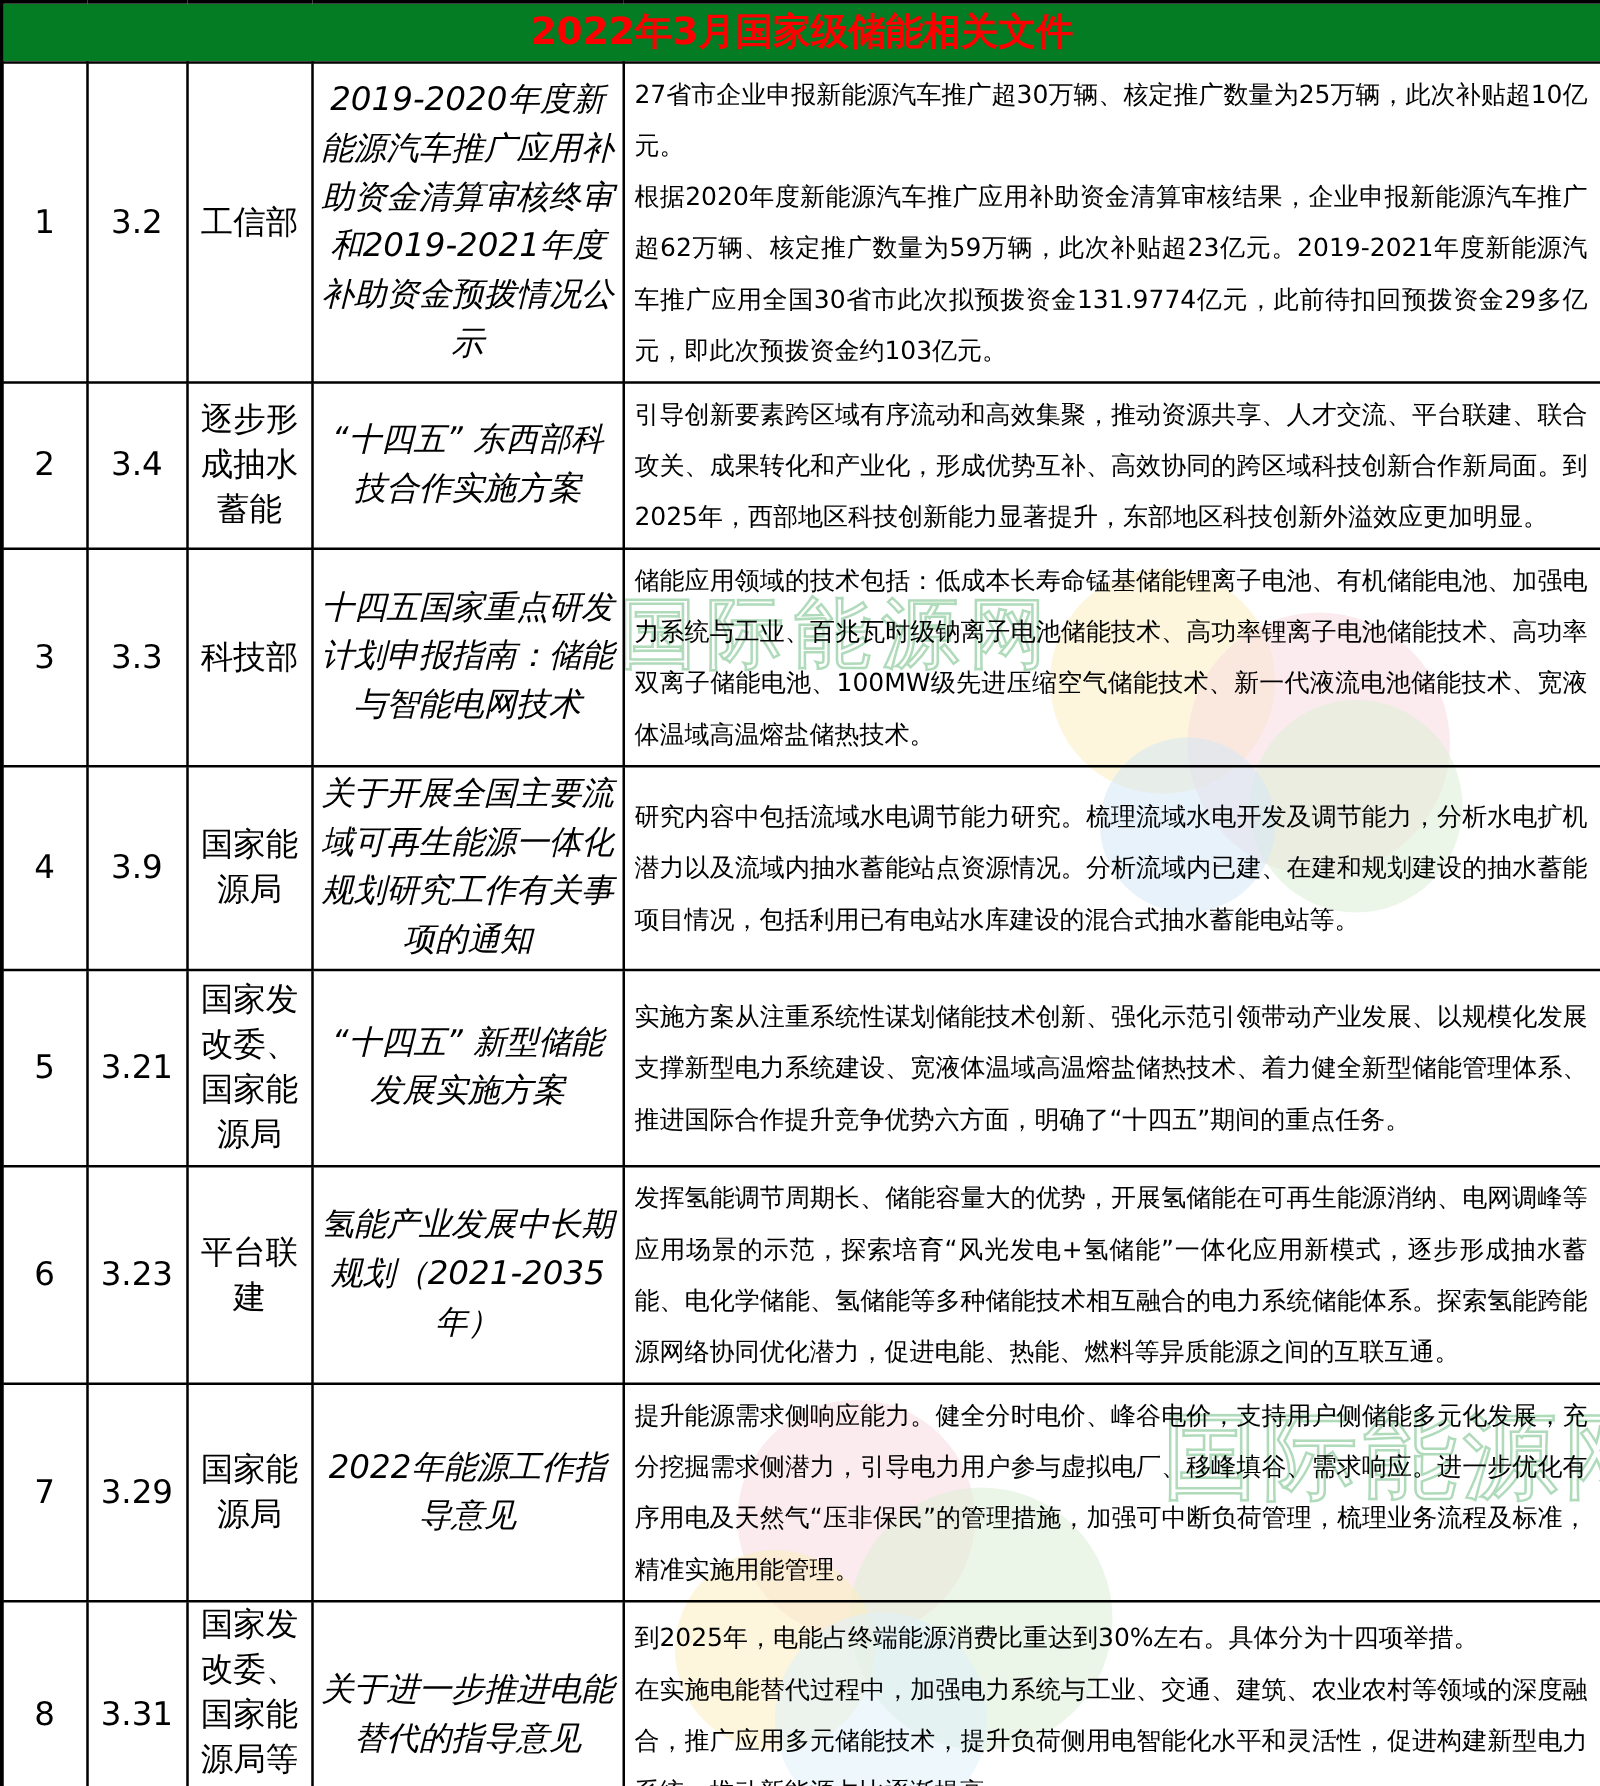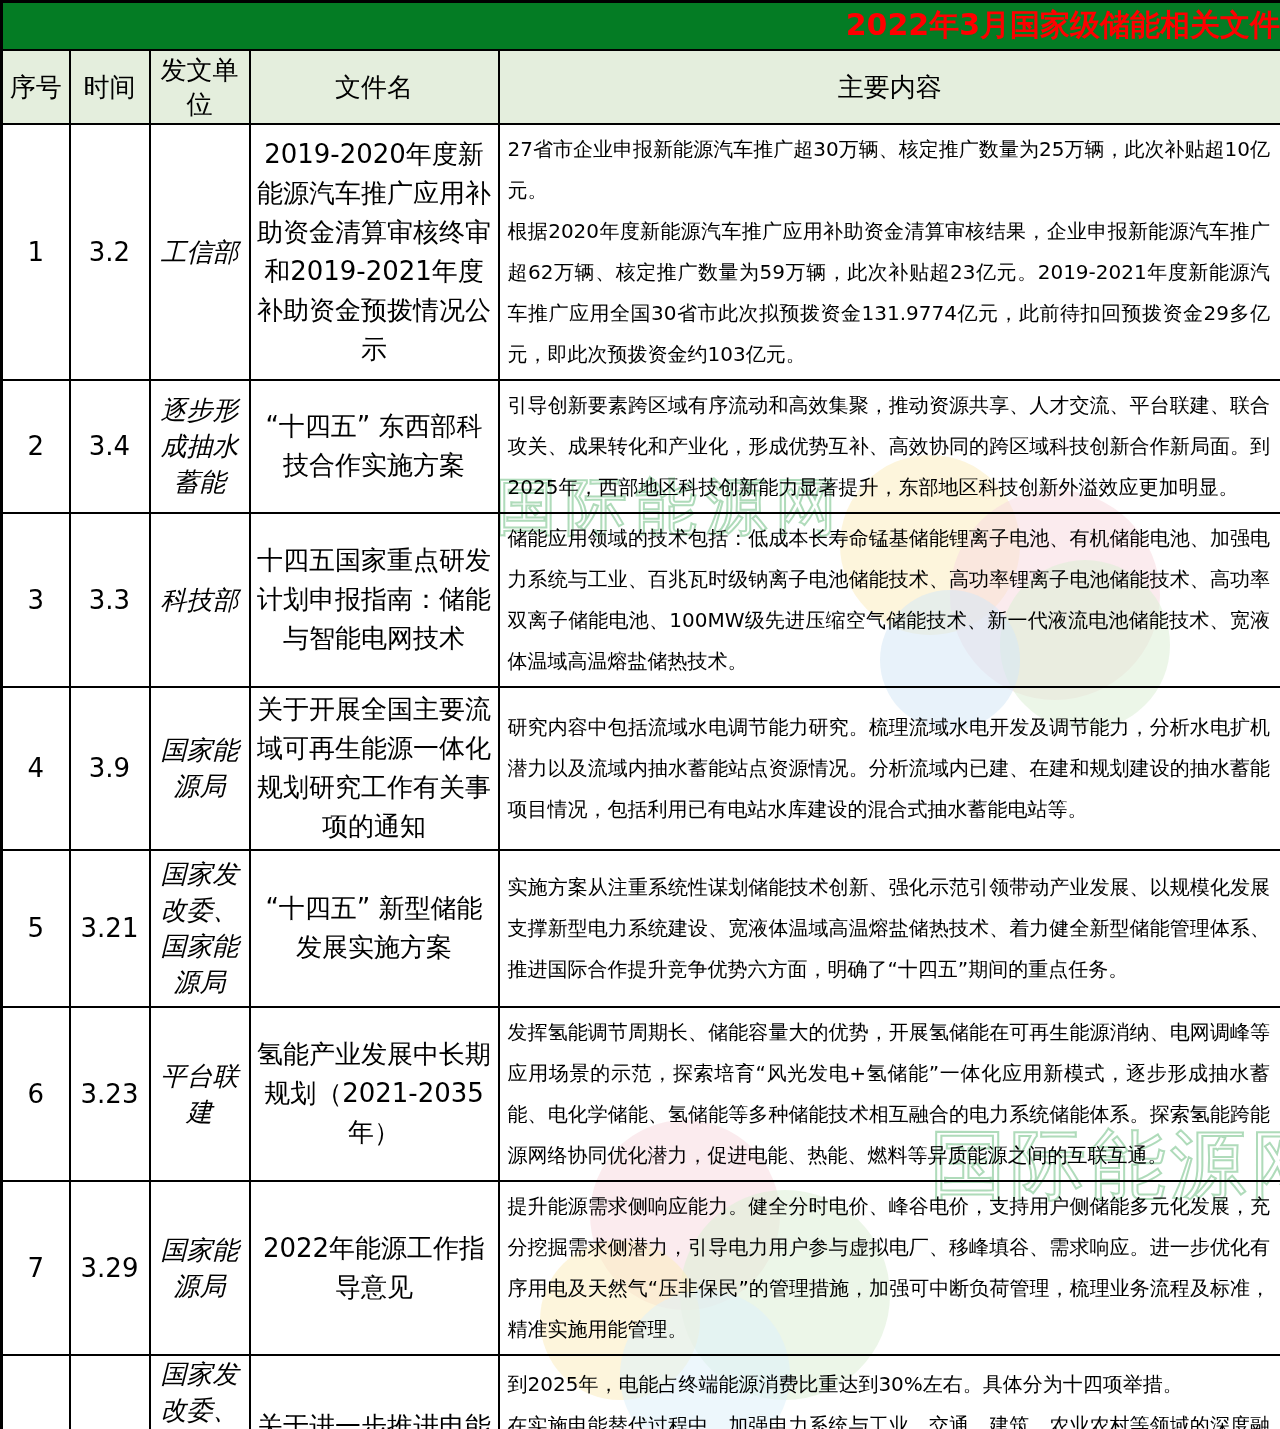--- a/index.html
+++ b/index.html
@@ -36,32 +36,32 @@
   table{position:relative;z-index:1;width:1280px;border-collapse:collapse;table-layout:fixed;background:transparent;}
   col.c-no{width:68px;}
   col.c-date{width:80px;}
   col.c-unit{width:100px;}
   col.c-doc{width:249px;}
   col.c-content{width:783px;}
   th,td{border:2px solid var(--border);vertical-align:middle;overflow:hidden;}
   table{border:3px solid var(--border);}
   tr.title-row th{
     height:48px;background:var(--title-bg);color:var(--title-color);
-    font-size:30px;font-weight:bold;text-align:right;border-bottom:2px solid var(--border);
+    font-size:30px;font-weight:bold;text-align:center;border-bottom:2px solid var(--border);
   }
   tr.header-row th{
     height:74px;background:var(--header-bg);
     font-size:26px;font-weight:normal;text-align:center;line-height:34px;padding:0 4px;
   }
   td{background:transparent;}
   td.cell-no,td.cell-date,td.cell-unit,td.cell-doc{
     text-align:center;font-size:26px;padding:0 2px;
   }
-  td.cell-unit{line-height:36px;font-style:italic;}
-  td.cell-doc{line-height:39px;padding:0 6px;}
+  td.cell-unit{line-height:36px;}
+  td.cell-doc{line-height:39px;padding:0 6px;font-style:italic;}
   td.cell-content{
     font-size:20px;line-height:41px;text-align:justify;
     padding:4px 10px 4px 8px;white-space:pre-line;
   }
 </style>
 </head>
 <body>
 
 <div class="page">
 
@@ -82,27 +82,20 @@
     <colgroup>
       <col class="c-no">
         <col class="c-date">
         <col class="c-unit">
         <col class="c-doc">
         <col class="c-content">
     </colgroup>
     <thead>
       <tr class="title-row">
         <th colspan="5">2022年3月国家级储能相关文件</th>
-      </tr>
-      <tr class="header-row">
-        <th>序号</th>
-        <th>时间</th>
-        <th>发文单位</th>
-        <th>文件名</th>
-        <th>主要内容</th>
       </tr>
     </thead>
     <tbody id="tbody">
         <tr style="height: 235px;">
           <td class="cell-no">1</td>
           <td class="cell-date">3.2</td>
           <td class="cell-unit">工信部</td>
           <td class="cell-doc">2019-2020年度新能源汽车推广应用补助资金清算审核终审和2019-2021年度补助资金预拨情况公示</td>
           <td class="cell-content">27省市企业申报新能源汽车推广超30万辆、核定推广数量为25万辆，此次补贴超10亿元。
 根据2020年度新能源汽车推广应用补助资金清算审核结果，企业申报新能源汽车推广超62万辆、核定推广数量为59万辆，此次补贴超23亿元。2019-2021年度新能源汽车推广应用全国30省市此次拟预拨资金131.9774亿元，此前待扣回预拨资金29多亿元，即此次预拨资金约103亿元。</td>

